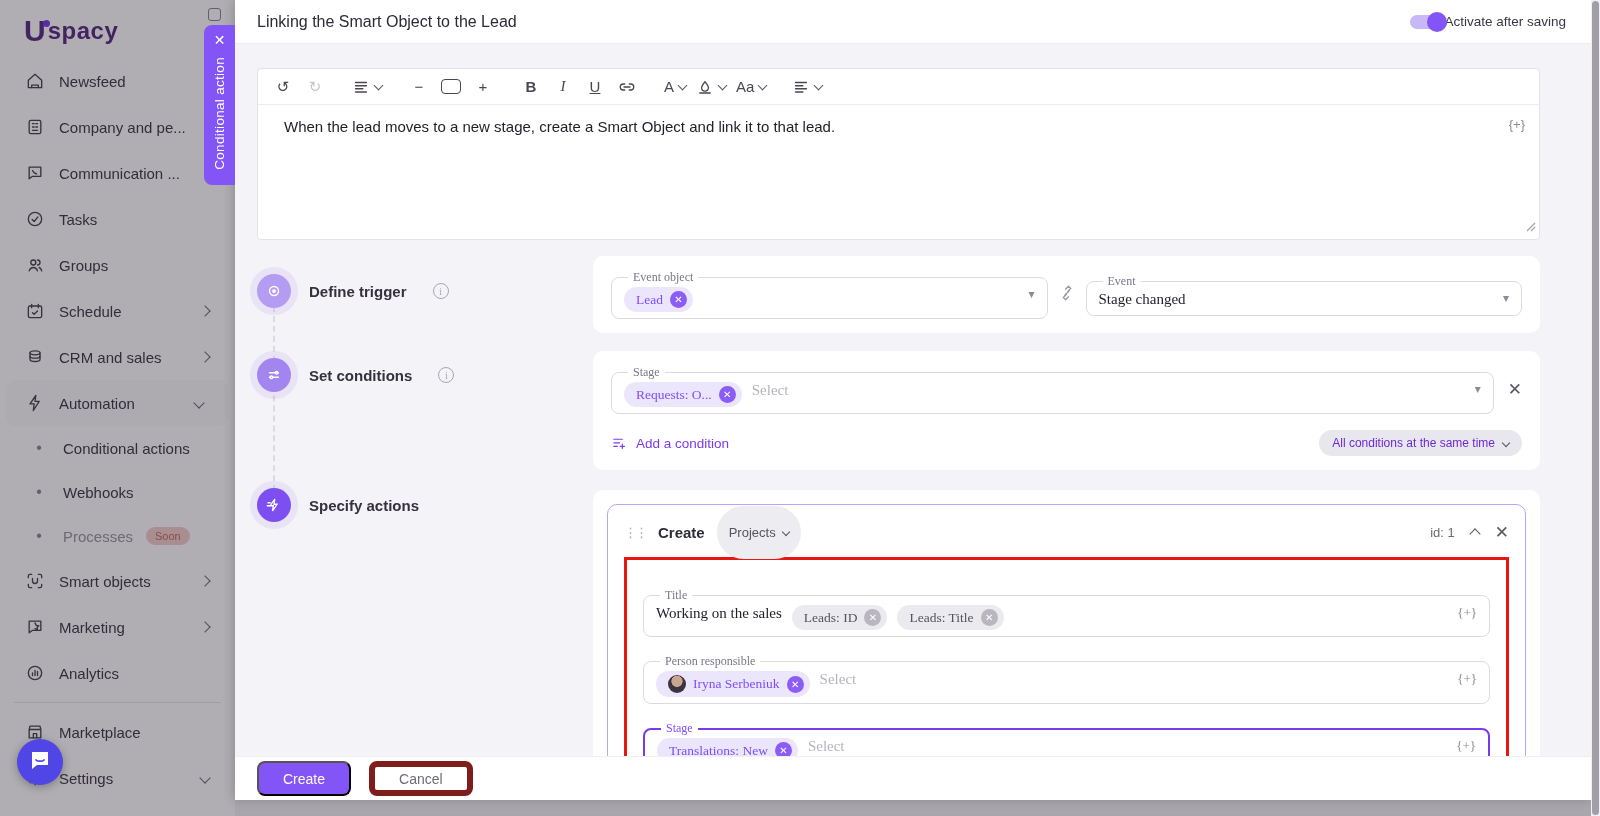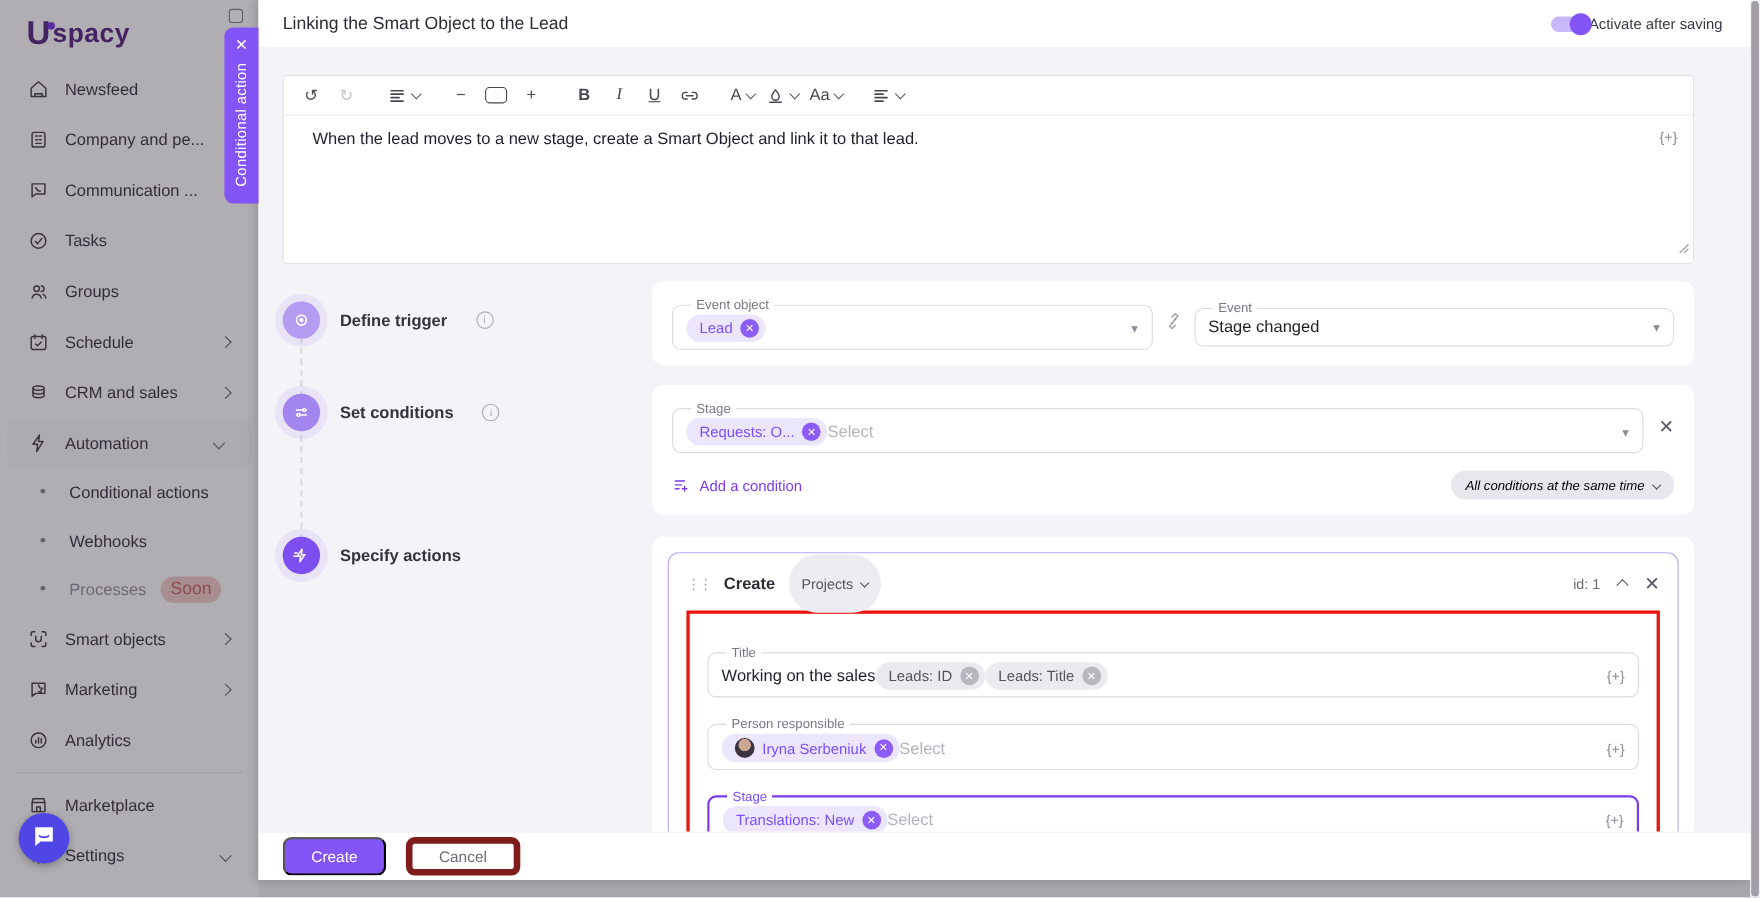--- a/index.html
+++ b/index.html
@@ -14,21 +14,21 @@
   .logo-txt { font-size:24px; font-weight:600; color:#5b2d86; letter-spacing:0.5px; }
   .collapse-ic { position:absolute; right:14px; top:8px; width:13px; height:13px; border:1.5px solid #8a8694; border-radius:3px; }
   .sb-item { display:flex; align-items:center; gap:13px; height:46px; padding:0 26px 0 24px; color:#413c49; font-size:15px; cursor:pointer; }
   .sb-item.sub { height:44px; padding-left:28px; }
   .sb-item.selected { background:#fbfafc; border-radius:10px; margin:0 6px; padding-left:18px; }
   .sb-ic { width:22px; height:22px; display:flex; align-items:center; justify-content:center; flex:none; }
   .sb-ic svg { stroke:#4a4550; fill:none; stroke-width:1.6; stroke-linecap:round; stroke-linejoin:round; }
   .sb-lb { flex:1; white-space:nowrap; overflow:hidden; }
   .sb-bullet { width:22px; text-align:center; color:#8d8996; font-size:16px; flex:none; }
   .sb-item.dim { color:#9b97a3; }
-  .soon-badge { background:#f3cdcd; color:#c96a6a; font-size:16px; padding:3px 9px; border-radius:999px; }
+  .soon-badge { background:#f3cdcd; color:#c96a6a; font-size:11px; padding:3px 9px; border-radius:999px; }
   .chev { width:8px; height:8px; border-right:1.7px solid #6e6a77; border-bottom:1.7px solid #6e6a77; flex:none; }
   .chev.r { transform:rotate(-45deg); }
   .chev.d { transform:rotate(45deg); }
   .sb-divider { height:1px; background:#e7e5ec; margin:6px 14px; }
 
   
   .scrim { position:absolute; inset:0; background:rgba(22,18,28,0.34); z-index:5; }
 
   
   .fab { position:absolute; left:17px; top:739px; width:46px; height:46px; border-radius:50%; background:#4f46e5; z-index:12; display:flex; align-items:center; justify-content:center; box-shadow:0 2px 8px rgba(0,0,0,0.3); cursor:pointer; }
@@ -71,21 +71,21 @@
   .step { position:absolute; display:flex; align-items:center; gap:18px; }
   .step-ic { width:34px; height:34px; border-radius:50%; display:flex; align-items:center; justify-content:center; box-shadow:0 0 0 7px rgba(139,92,246,0.10); }
   .step-ic svg { stroke:#fff; fill:none; stroke-width:1.8; stroke-linecap:round; }
   .step-lb { font-size:15px; font-weight:600; color:#35313d; }
   .info-ic { width:16px; height:16px; border:1.3px solid #aaa7b2; border-radius:50%; color:#aaa7b2; font-size:10px; display:inline-flex; align-items:center; justify-content:center; font-family:"Liberation Serif", serif; margin-left:8px; vertical-align:middle; }
 
   .cards { flex:1; display:flex; flex-direction:column; }
   .card { background:#fff; border-radius:10px; padding:14px 18px; }
 
   
-  fieldset { border:1px solid #dcdae1; border-radius:8px; min-height:42px; display:flex; align-items:center; padding:2px 12px 6px 12px; background:#fff; min-width:0; }
+  fieldset { border:1px solid #dcdae1; border-radius:8px; min-height:42px; display:flex; gap:10px; padding:2px 12px 6px 12px; background:#fff; min-width:0;font-family:Liberation Serif, serif; }
   fieldset legend { font-size:12px; color:#7b7685; padding:0 5px; margin-left:4px; }
   fieldset.focused { border:2px solid #7c3aed; }
   fieldset.focused legend { color:#7c4dff; }
   .chip { display:inline-flex; align-items:center; gap:7px; border-radius:999px; padding:4px 6px 4px 12px; font-size:13.5px; white-space:nowrap; cursor:default; }
   .chip.purple { background:#ece6fd; color:#7c4dff; }
   .chip.gray { background:#ebebef; color:#56525e; }
   .chip-x { width:17px; height:17px; border-radius:50%; display:flex; align-items:center; justify-content:center; color:#fff; font-size:10px; cursor:pointer; }
   .chip.purple .chip-x { background:#8b5cf6; }
   .chip.gray .chip-x { background:#b9b6c0; }
   .avatar { width:18px; height:18px; border-radius:50%; background:radial-gradient(circle at 50% 35%, #c9a68f 0 36%, #3c3340 40%); flex:none; }
@@ -97,21 +97,21 @@
   .trigger-card fieldset { flex:1; }
   .link-ic svg { stroke:#9a96a3; fill:none; stroke-width:1.6; stroke-linecap:round; }
 
   .cond-card { margin-top:18px; }
   .cond-row { display:flex; align-items:center; gap:14px; }
   .cond-row fieldset { flex:1; }
   .x-btn { color:#5c5866; font-size:17px; cursor:pointer; line-height:1; }
   .cond-foot { display:flex; align-items:center; margin-top:16px; }
   .add-link { display:inline-flex; align-items:center; gap:8px; color:#7c3aed; font-size:13.5px; font-weight:500; cursor:pointer; }
   .add-link svg { stroke:#7c3aed; fill:none; stroke-width:1.7; stroke-linecap:round; }
-  .mode-pill { margin-left:auto; background:#e9e7ee; border-radius:999px; padding:6px 13px; font-size:12px; color:#000000; display:flex; align-items:center; gap:8px; cursor:pointer;font-style:italic; }
+  .mode-pill { margin-left:auto; background:#e9e7ee; border-radius:999px; padding:6px 13px; font-size:12px; color:#6d28d9; display:flex; align-items:center; gap:8px; cursor:pointer; }
   .mode-pill .chev { width:6px; height:6px; border-color:#55515e; }
 
   .actions-card { margin-top:20px; padding:14px; }
   .create-box { border:1px solid #b9a4f5; border-radius:10px; padding:12px 16px 14px 16px; }
   .create-head { display:flex; align-items:center; gap:12px; height:30px; }
   .drag-ic { color:#a5a1ad; font-size:13px; letter-spacing:-2px; cursor:grab; }
   .create-title { font-size:15px; font-weight:600; color:#2e2a36; }
   .entity-pill { background:#ededf1; border-radius:999px; padding:19px 12px; font-size:13px; color:#56525e; display:flex; align-items:center; gap:7px; cursor:pointer; }
   .entity-pill .chev { width:6px; height:6px; border-color:#56525e; }
   .head-right { margin-left:auto; display:flex; align-items:center; gap:16px; }

